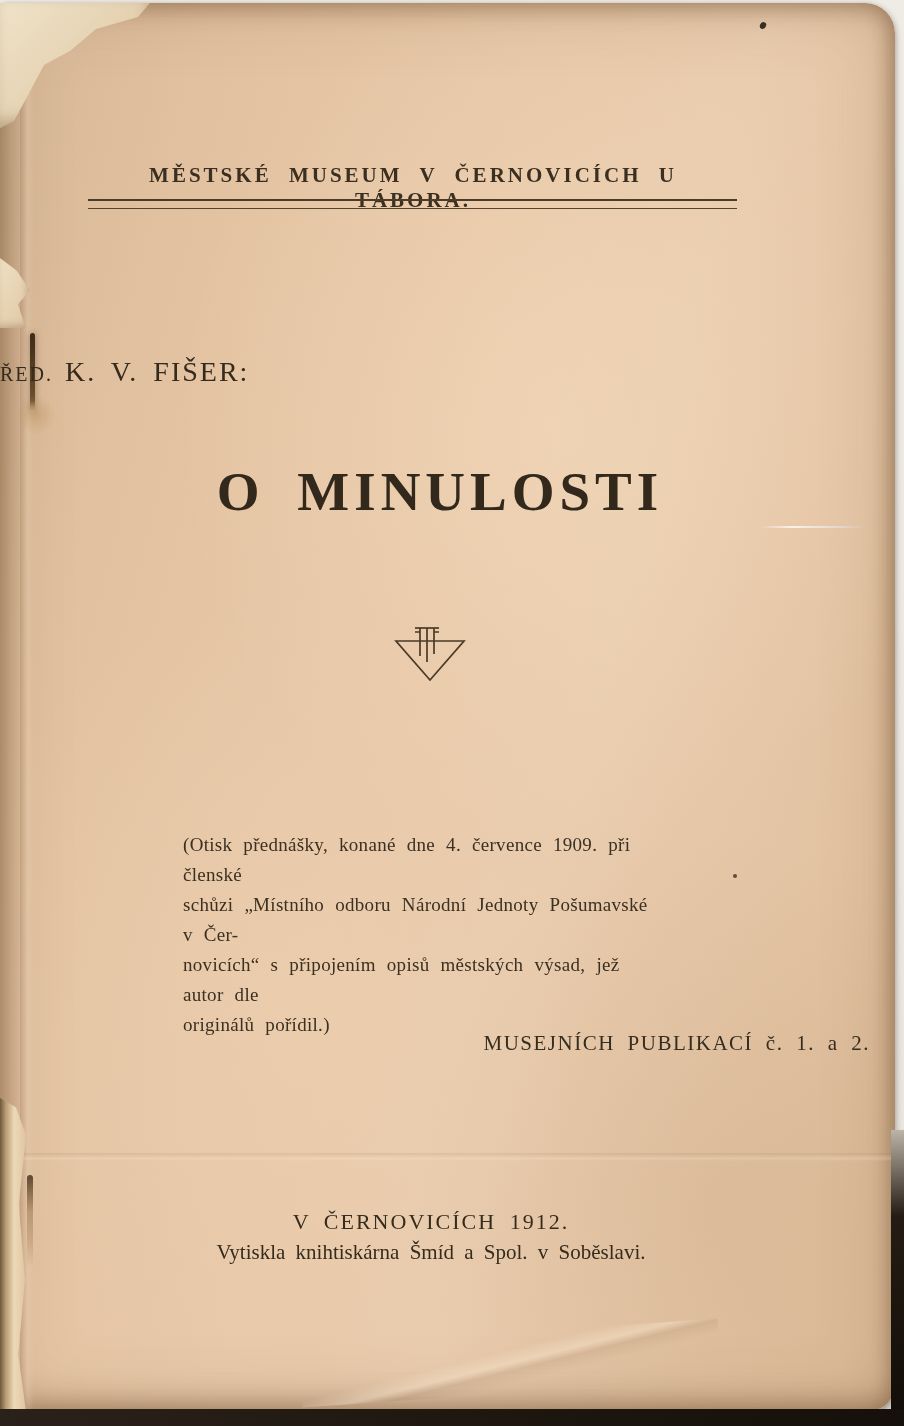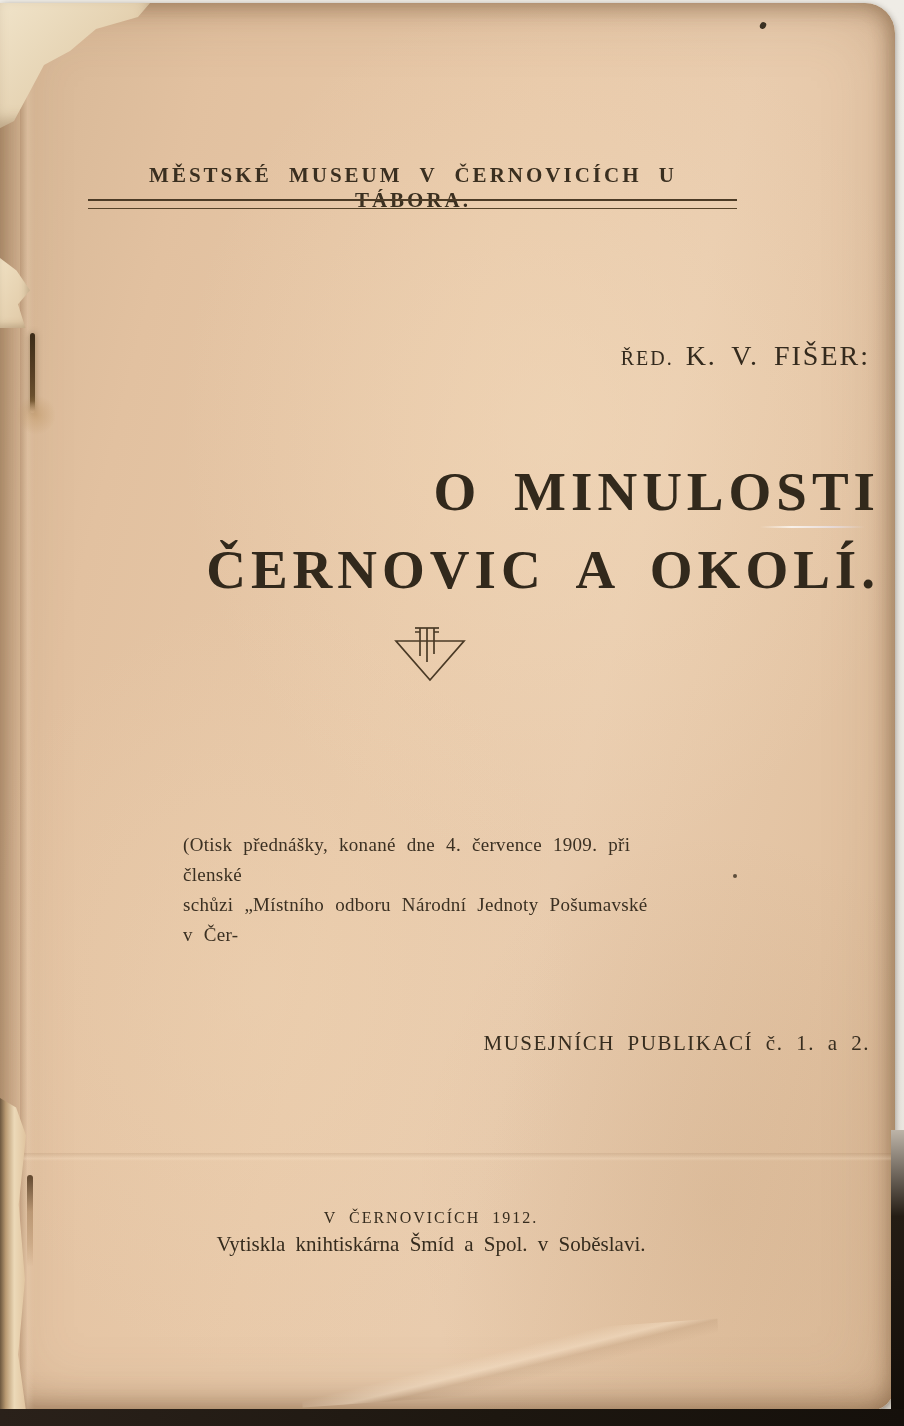--- a/index.html
+++ b/index.html
@@ -69,42 +69,42 @@
 
   
   .ink{color:#342a1d;}
   .museum-header{
     position:absolute;left:88px;top:160px;width:650px;text-align:center;
     font-size:21px;font-weight:bold;letter-spacing:3px;word-spacing:9px;color:#3a2f20;
   }
   .double-rule{position:absolute;left:88px;top:196px;width:649px;height:7px;
     border-top:2px solid #4c3b26;border-bottom:1px solid #564329;}
   .author-line{
-    position:absolute;left:0;top:337px;width:870px;text-align:right;color:#342a1d;
+    position:absolute;left:0;top:353px;width:870px;text-align:left;color:#342a1d;
     letter-spacing:2px;word-spacing:6px;
   }
   .author-prefix{font-size:20px;}
   .author-name{font-size:28px;}
   .main-title{
-    position:absolute;left:0;top:450px;width:880px;margin:0;text-align:right;
+    position:absolute;left:0;top:450px;width:880px;margin:0;text-align:center;
     font-size:55px;font-weight:bold;line-height:78px;letter-spacing:5px;word-spacing:14px;
     color:#32291c;font-family:"Liberation Serif",serif;
   }
   .ornament{position:absolute;left:390px;top:622px;width:80px;height:66px;}
 
   .note-block{
     position:absolute;left:183px;top:827px;width:484px;
     font-size:19px;line-height:30px;color:#3b3022;word-spacing:6px;letter-spacing:.3px;
   }
   .series-line{
     position:absolute;left:0;top:1028px;width:870px;text-align:right;
     font-size:21px;letter-spacing:1.5px;word-spacing:6px;color:#372d1f;
   }
   .imprint{position:absolute;left:0;top:1206px;width:862px;text-align:center;color:#362c1e;}
-  .imprint-city{font-size:16px;letter-spacing:2px;word-spacing:6px;}
+  .imprint-city{font-size:22px;letter-spacing:2px;word-spacing:6px;}
   .imprint-printer{font-size:21px;word-spacing:5px;margin-top:5px;}
 </style>
 </head>
 <body>
 
 <div class="scene">
 
   <div class="page">
     <div class="crease-spine"></div>
     <div class="crease-bottom"></div>
@@ -125,37 +125,38 @@
 
     <div class="double-rule"></div>
 
     <div class="author-line">
       <span class="author-prefix">ŘED.</span>
       <span class="author-name">K. V. FIŠER:</span>
     </div>
 
     <h1 class="main-title">
       <span>O MINULOSTI</span><br>
-      <span>ČERNOVIC A OKOLÍ.</span>
     </h1>
 
     <svg class="ornament" viewBox="0 0 80 66">
       <g fill="none" stroke="#4a3a26" stroke-width="1.7" stroke-linejoin="miter">
         <path d="M6 16 L74 16 L40 55 Z"></path>
         <path d="M30 3 L30 31"></path>
         <path d="M37 3 L37 37"></path>
         <path d="M44 3 L44 29"></path>
         <path d="M25 3 L49 3"></path>
         <path d="M25 7 L30 7 M44 7 L49 7"></path>
       </g>
     </svg>
 
     <div class="note-block">
       <div>(Otisk přednášky, konané dne 4. července 1909. při členské</div>
       <div>schůzi „Místního odboru Národní Jednoty Pošumavské v Čer-</div>
+      <div>novicích“ s připojením opisů městských výsad, jež autor dle</div>
+      <div>originálů pořídil.)</div>
     </div>
 
     <div class="series-line">MUSEJNÍCH PUBLIKACÍ č. 1. a 2.</div>
 
     <div class="imprint">
       <div class="imprint-city">V ČERNOVICÍCH 1912.</div>
       <div class="imprint-printer">Vytiskla knihtiskárna Šmíd a Spol. v Soběslavi.</div>
     </div>
   </div>
 

